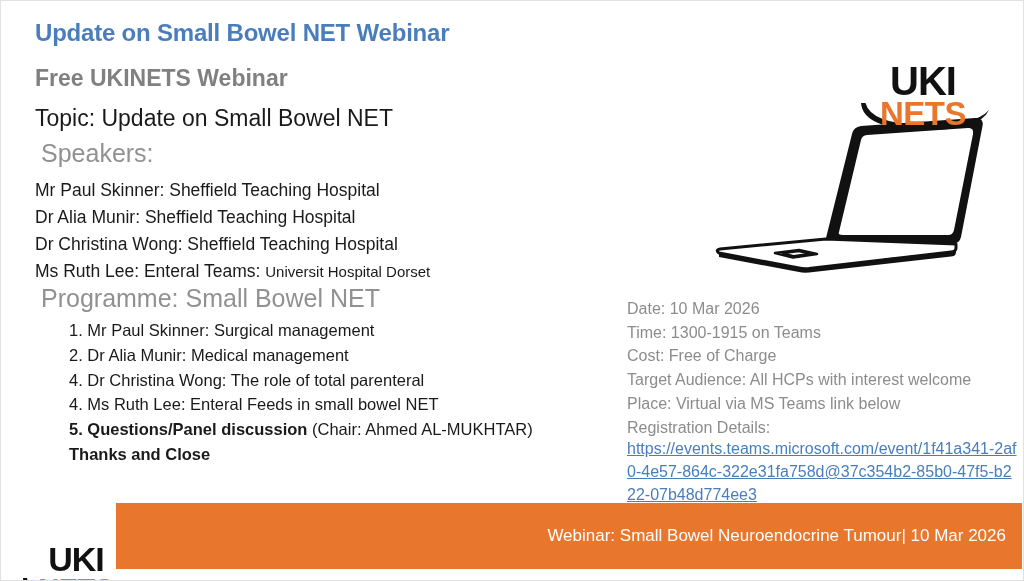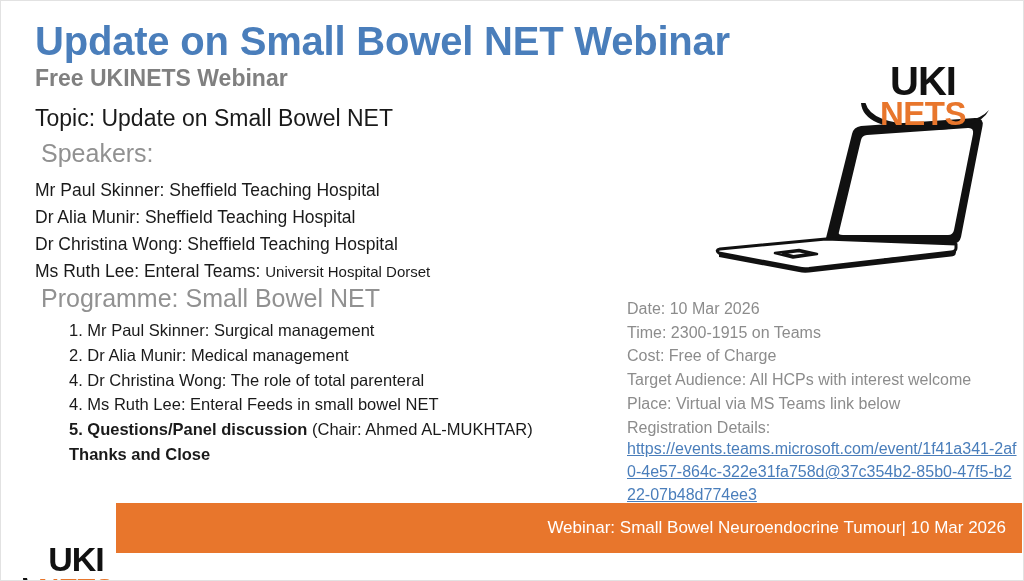--- a/index.html
+++ b/index.html
@@ -21,21 +21,21 @@
     overflow: hidden;
     box-sizing: border-box;
     border: 1px solid #e2e2e2;
   }
 
   
   .title {
     position: absolute;
     left: 34px;
     top: 18px;
-    font-size: 40px;
+    font-size: 24px;
     font-weight: bold;
     color: #4a7ebb;
     letter-spacing: -0.2px;
     white-space: nowrap;
   }
   .subtitle {
     position: absolute;
     left: 34px;
     top: 64px;
     font-size: 23px;
@@ -114,21 +114,21 @@
     word-break: break-all;
     cursor: pointer;
   }
 
   
   .footer-bar {
     position: absolute;
     left: 115px;
     top: 502px;
     width: 906px;
-    height: 50px;
+    height: 66px;
     background: #e8762c;
   }
   .footer-text {
     position: absolute;
     right: 16px;
     top: 50%;
     transform: translateY(-50%);
     font-size: 17px;
     color: #ffffff;
     white-space: nowrap;
@@ -176,21 +176,21 @@
     <span class="line"><span class="b"></span><span class="n">1. Mr Paul Skinner: Surgical management</span></span>
     <span class="line"><span class="b"></span><span class="n">2. Dr Alia Munir: Medical management</span></span>
     <span class="line"><span class="b"></span><span class="n">4. Dr Christina Wong: The role of total parenteral</span></span>
     <span class="line"><span class="b"></span><span class="n">4. Ms Ruth Lee: Enteral Feeds in small bowel NET</span></span>
     <span class="line"><span class="b">5. Questions/Panel discussion</span><span class="n"> (Chair: Ahmed AL-MUKHTAR)</span></span>
     <span class="line"><span class="b">Thanks and Close</span><span class="n"></span></span>
   </div>
 
   <div class="details">
     <span class="line">Date:  10 Mar 2026</span>
-    <span class="line">Time: 2300-1915 on Teams</span>
+    <span class="line">Time: 1300-1915 on Teams</span>
     <span class="line">Cost: Free of Charge</span>
     <span class="line">Target Audience: All HCPs with interest welcome</span>
     <span class="line">Place: Virtual via MS Teams link below</span>
     <span class="line">Registration Details:</span>
   </div>
 
   <a class="reg-link" href="#">https://events.teams.microsoft.com/event/1f41a341-2af0-4e57-864c-322e31fa758d@37c354b2-85b0-47f5-b222-07b48d774ee3</a>
 
   <div class="laptop">
     <svg viewBox="0 0 275 165" xmlns="http://www.w3.org/2000/svg">

